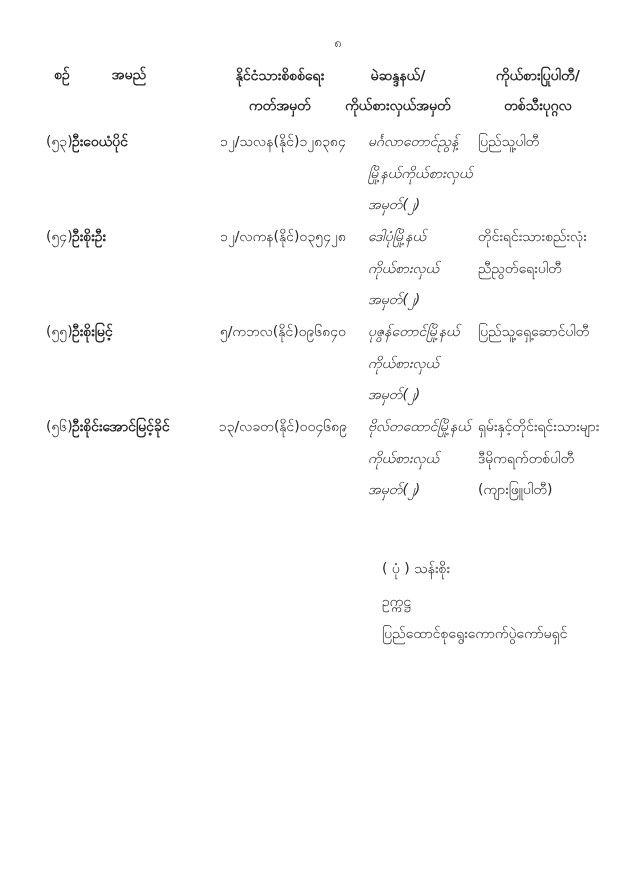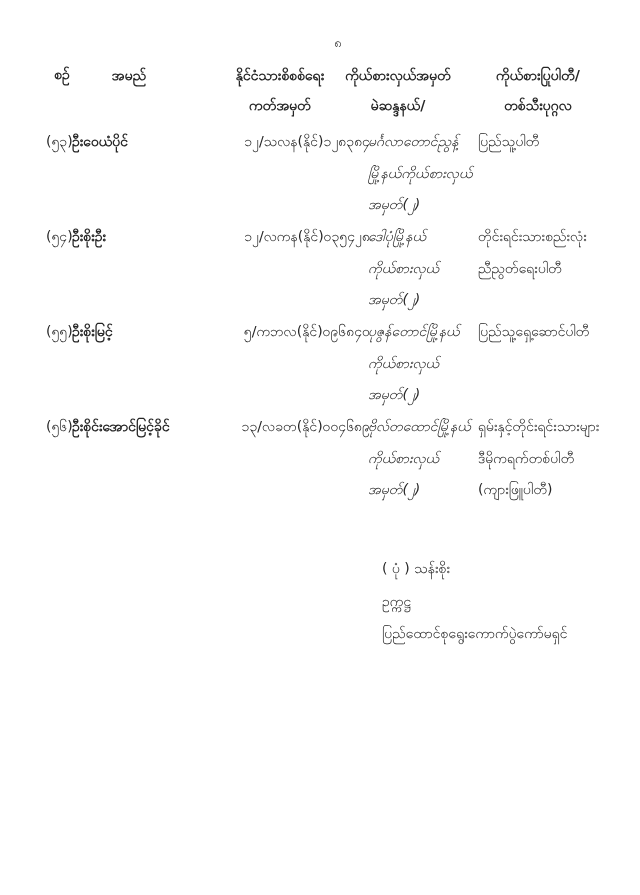--- a/index.html
+++ b/index.html
@@ -13,30 +13,30 @@
     overflow:hidden;
   }
   .abs{position:absolute;}
   .page-number{
     top:34px;left:326px;width:24px;
     text-align:center;font-size:13px;
   }
   
   .hdr{font-weight:bold;line-height:30px;top:60px;text-align:center;}
   .h-serial{left:40px;width:44px;font-family:Liberation Mono, monospace;}
-  .h-name{left:94px;width:70px;}
+  .h-name{left:94px;width:70px;font-family:Liberation Mono, monospace;}
   .h-nrc{left:200px;width:160px;}
   .h-constituency{left:330px;width:136px;}
   .h-party{left:462px;width:152px;}
   
   .row{position:absolute;left:0;width:640px;}
   .cell{position:absolute;line-height:31.5px;white-space:nowrap;}
   .serial{left:46px;width:42px;}
   .name{left:72px;width:165px;font-weight:bold;}
-  .nrc{left:196px;width:174px;text-align:right;}
+  .nrc{left:196px;width:174px;text-align:center;}
   .constituency{left:368px;width:114px;font-style:italic;}
   .party{left:478px;width:162px;}
   
   .signature{
     top:552px;left:382px;width:250px;
     line-height:32.5px;
   }
 </style>
 </head>
 <body>
@@ -45,22 +45,22 @@
 
   <div class="abs page-number">၈</div>
 
   <div class="abs hdr h-serial">စဉ်</div>
   <div class="abs hdr h-name">အမည်</div>
   <div class="abs hdr h-nrc">
     <div>နိုင်ငံသားစိစစ်ရေး</div>
     <div>ကတ်အမှတ်</div>
   </div>
   <div class="abs hdr h-constituency">
+    <div>မဲဆန္ဒနယ်/</div>
     <div>ကိုယ်စားလှယ်အမှတ်</div>
-    <div>မဲဆန္ဒနယ်/</div>
   </div>
   <div class="abs hdr h-party">
     <div>ကိုယ်စားပြုပါတီ/</div>
     <div>တစ်သီးပုဂ္ဂလ</div>
   </div>
 
   <div class="row" style="top:126px;">
     <div class="cell serial">(၅၃)</div>
     <div class="cell name">ဦးဝေယံပိုင်</div>
     <div class="cell nrc">၁၂/သလန(နိုင်)၁၂၈၃၈၄</div>

